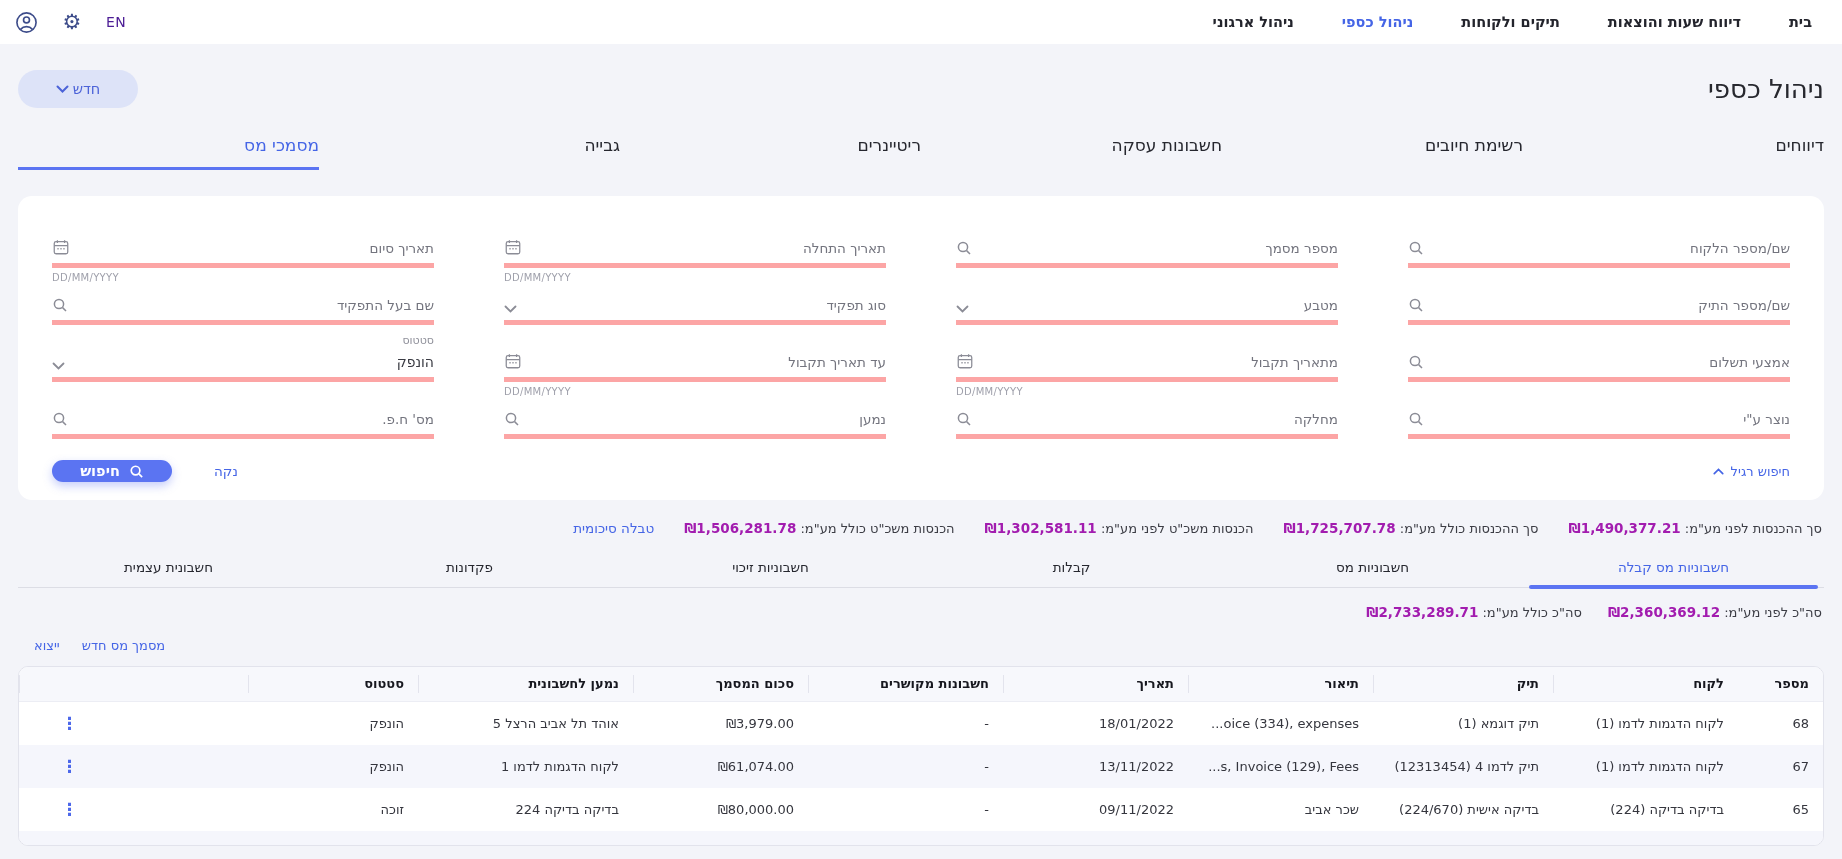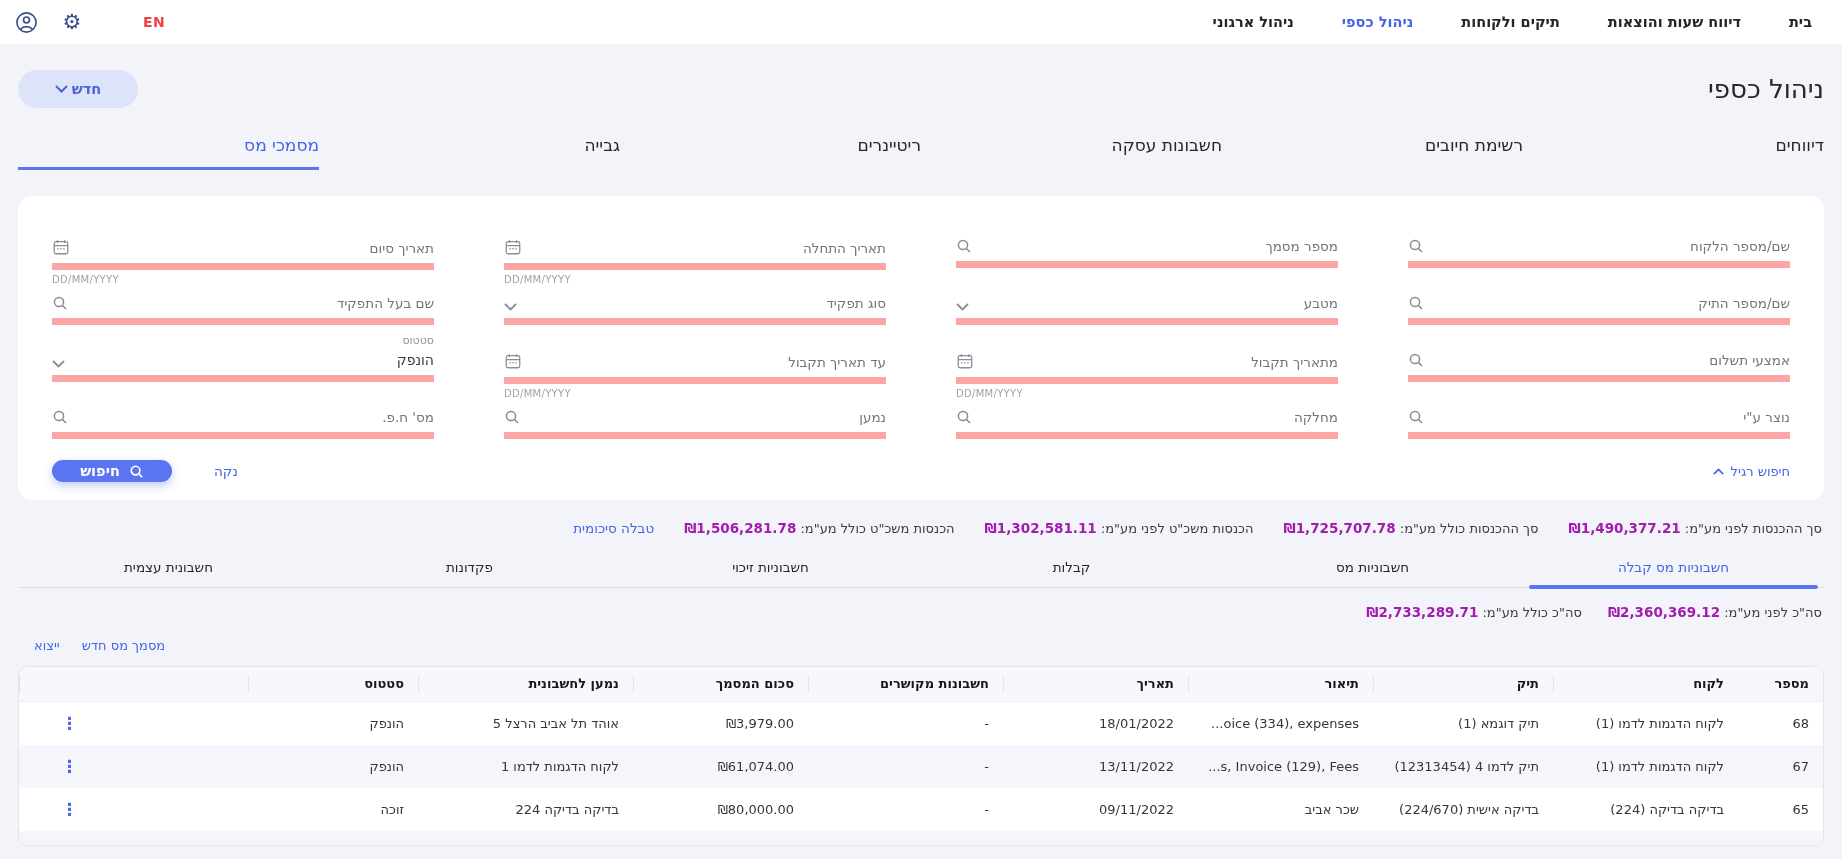--- a/index.html
+++ b/index.html
@@ -13,31 +13,31 @@
   
   .topbar {
     height:44px; background:#ffffff;
     display:flex; align-items:center; justify-content:space-between;
     padding:0 30px 0 14px;
   }
   .topnav { display:flex; align-items:center; gap:48px; }
   .topnav .nav-item { font-size:14.5px; font-weight:600; color:#23242c; cursor:pointer; white-space:nowrap; }
   .topnav .nav-item.active { color:#4565e6; }
   .topbar-left { display:flex; align-items:center; gap:22px; direction:rtl; }
-  .lang { font-size:14px; font-weight:700; color:#ef4444; cursor:pointer; letter-spacing:.5px;margin-left:37px; }
+  .lang { font-size:14px; font-weight:400; color:#4c1d95; cursor:pointer; letter-spacing:.5px; }
   .ico-btn { width:24px; height:24px; display:flex; align-items:center; justify-content:center; cursor:pointer; color:#3d4c8a; }
   .gear-glyph { font-size:21px; line-height:1; color:#3d4c8a; }
   
   .page { padding:14px 18px 0 18px; }
   .page-head { display:flex; align-items:center; justify-content:space-between; margin-top:8px; height:46px; }
   .page-title { font-size:26px; font-weight:500; color:#27282f; }
   .btn-new {
     display:flex; align-items:center; justify-content:center; gap:4px;
     width:120px; height:38px; border:none; border-radius:19px;
-    background:#dde3f8; color:#4c63d8; font-size:14.5px; font-weight:700; cursor:pointer;
+    background:#dde3f8; color:#4c63d8; font-size:14.5px; font-weight:400; cursor:pointer;
     margin-right:22px;
     font-family:inherit;
   }
   
   .tabs-main { display:flex; margin-top:10px; }
   .tabs-main .tab {
     flex:1; text-align:right; padding:13px 0 12px;
     font-size:17px; color:#26272f; cursor:pointer; border-bottom:3px solid transparent;
   }
   .tabs-main .tab.active { color:#4565e6; border-bottom-color:#5b74f2; }
@@ -47,21 +47,21 @@
     padding:20px 34px 18px 34px;
   }
   .fields-grid {
     display:grid; grid-template-columns:repeat(4, 1fr);
     column-gap:70px; grid-auto-rows:57px;
   }
   .field { position:relative; padding-top:22px; }
   .field-top-label { position:absolute; top:4px; right:0; font-size:11px; color:#8f909a; }
   .field-line {
     display:flex; justify-content:space-between; align-items:flex-end;
-    border-bottom:7px solid #fca5a5; padding-bottom:7px; min-height:30px; cursor:text;
+    border-bottom:5px solid #fca5a5; padding-bottom:7px; min-height:30px; cursor:text;
   }
   .field-label { font-size:13.5px; color:#73747e; }
   .field-value { font-size:14px; color:#3a3b43; }
   .f-icon { color:#8b8c96; display:flex; align-items:flex-end; }
   .field-hint { text-align:left; direction:ltr; font-size:10px; color:#9fa0ab; margin-top:4px; letter-spacing:.3px; }
   .filter-actions { display:flex; align-items:center; justify-content:space-between; margin-top:16px; }
   .mode-link { display:flex; align-items:center; gap:7px; color:#4565e6; font-size:13px; cursor:pointer; }
   .left-actions { display:flex; align-items:center; gap:42px; flex-direction:row-reverse; margin-left:0; }
   .btn-search {
     display:flex; align-items:center; justify-content:center; gap:9px; flex-direction:row-reverse;

